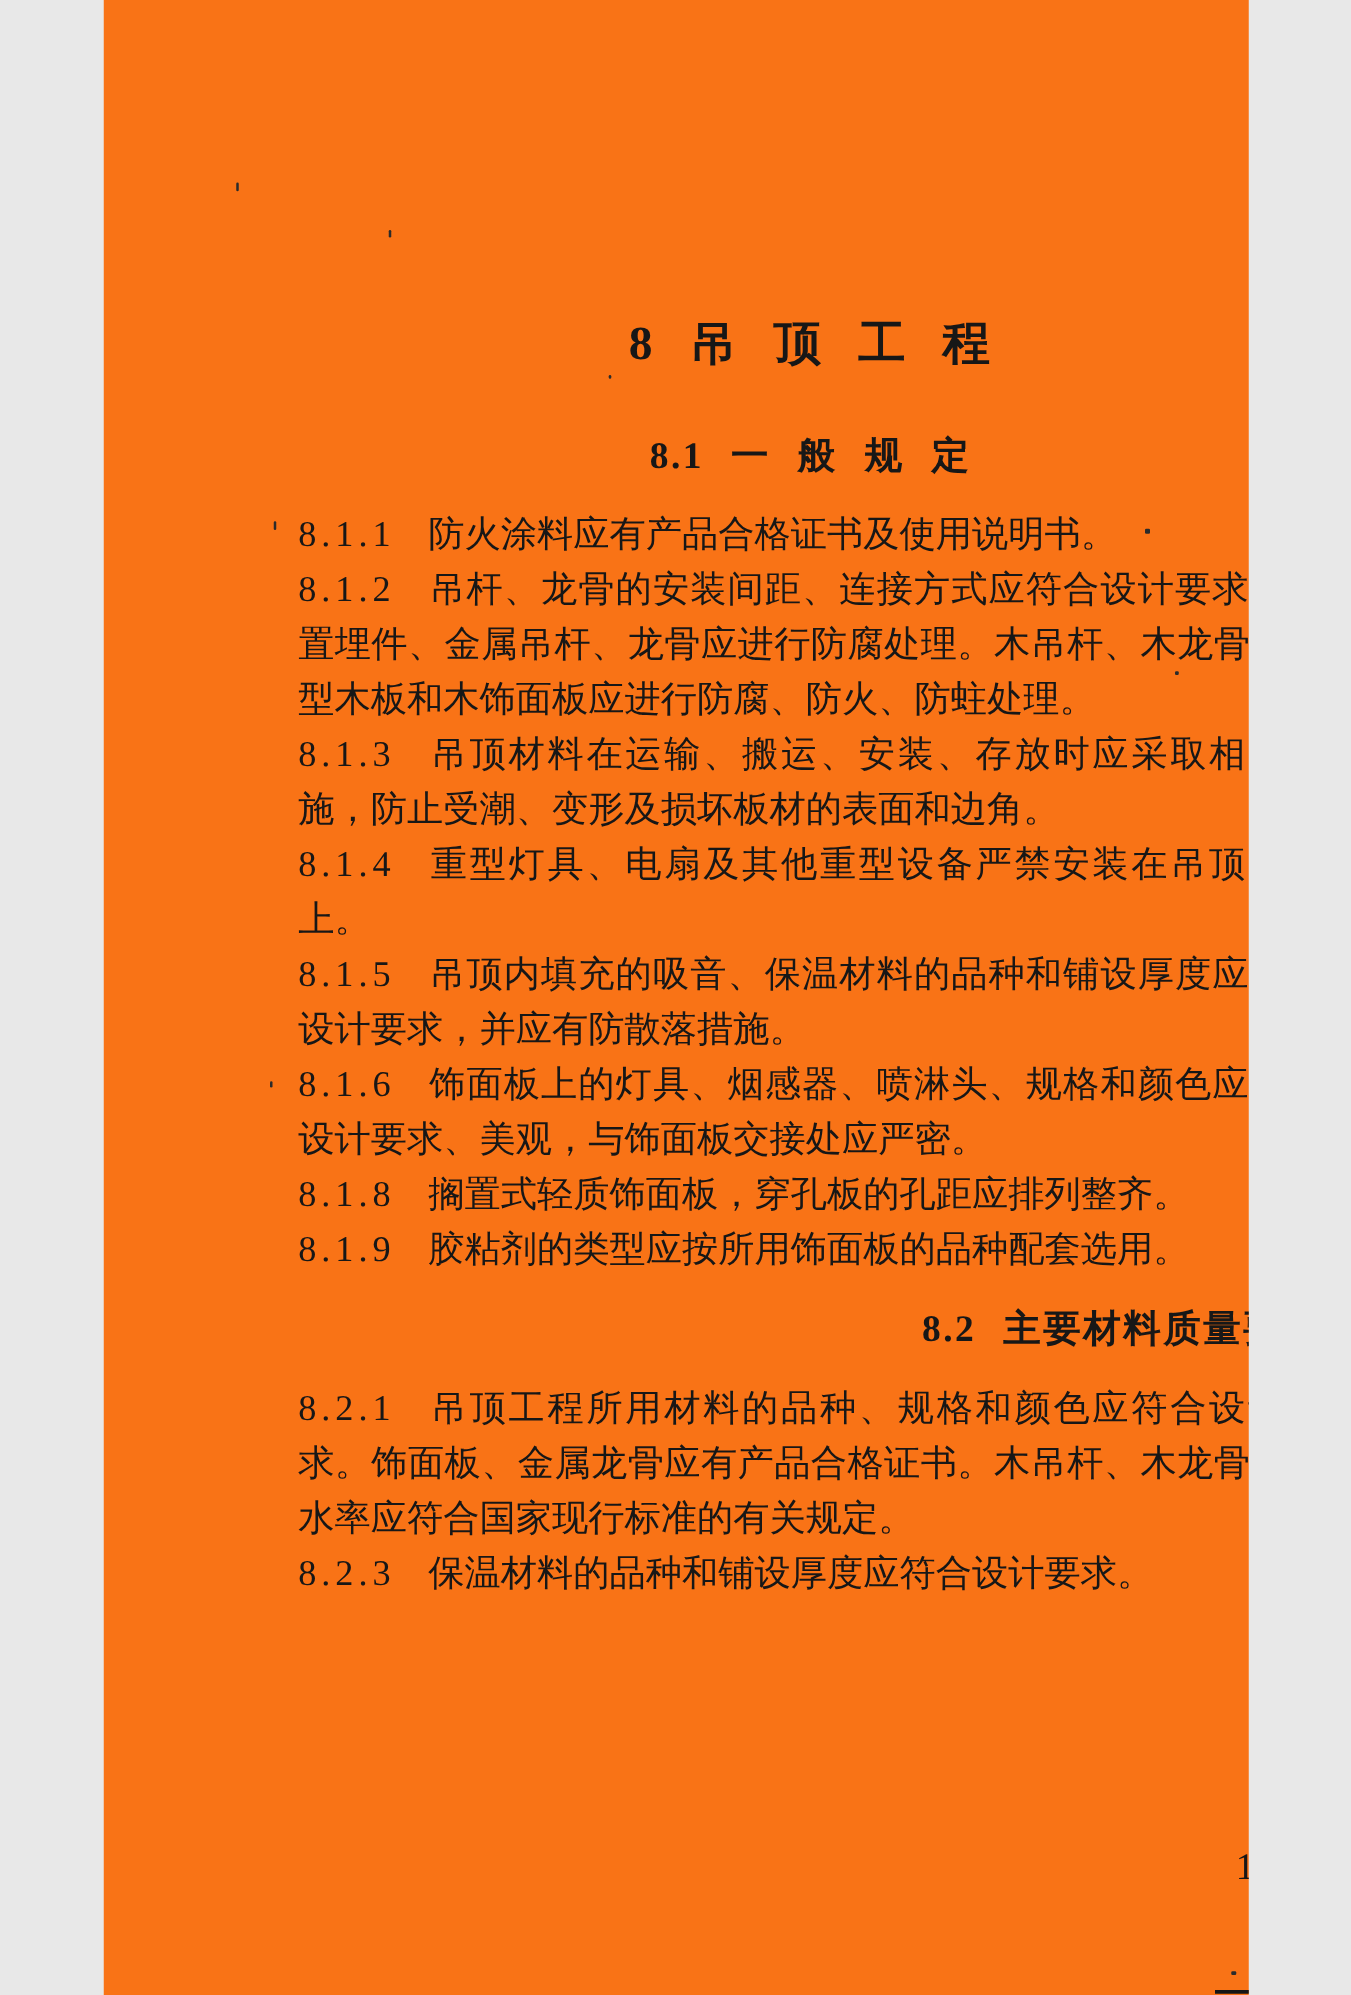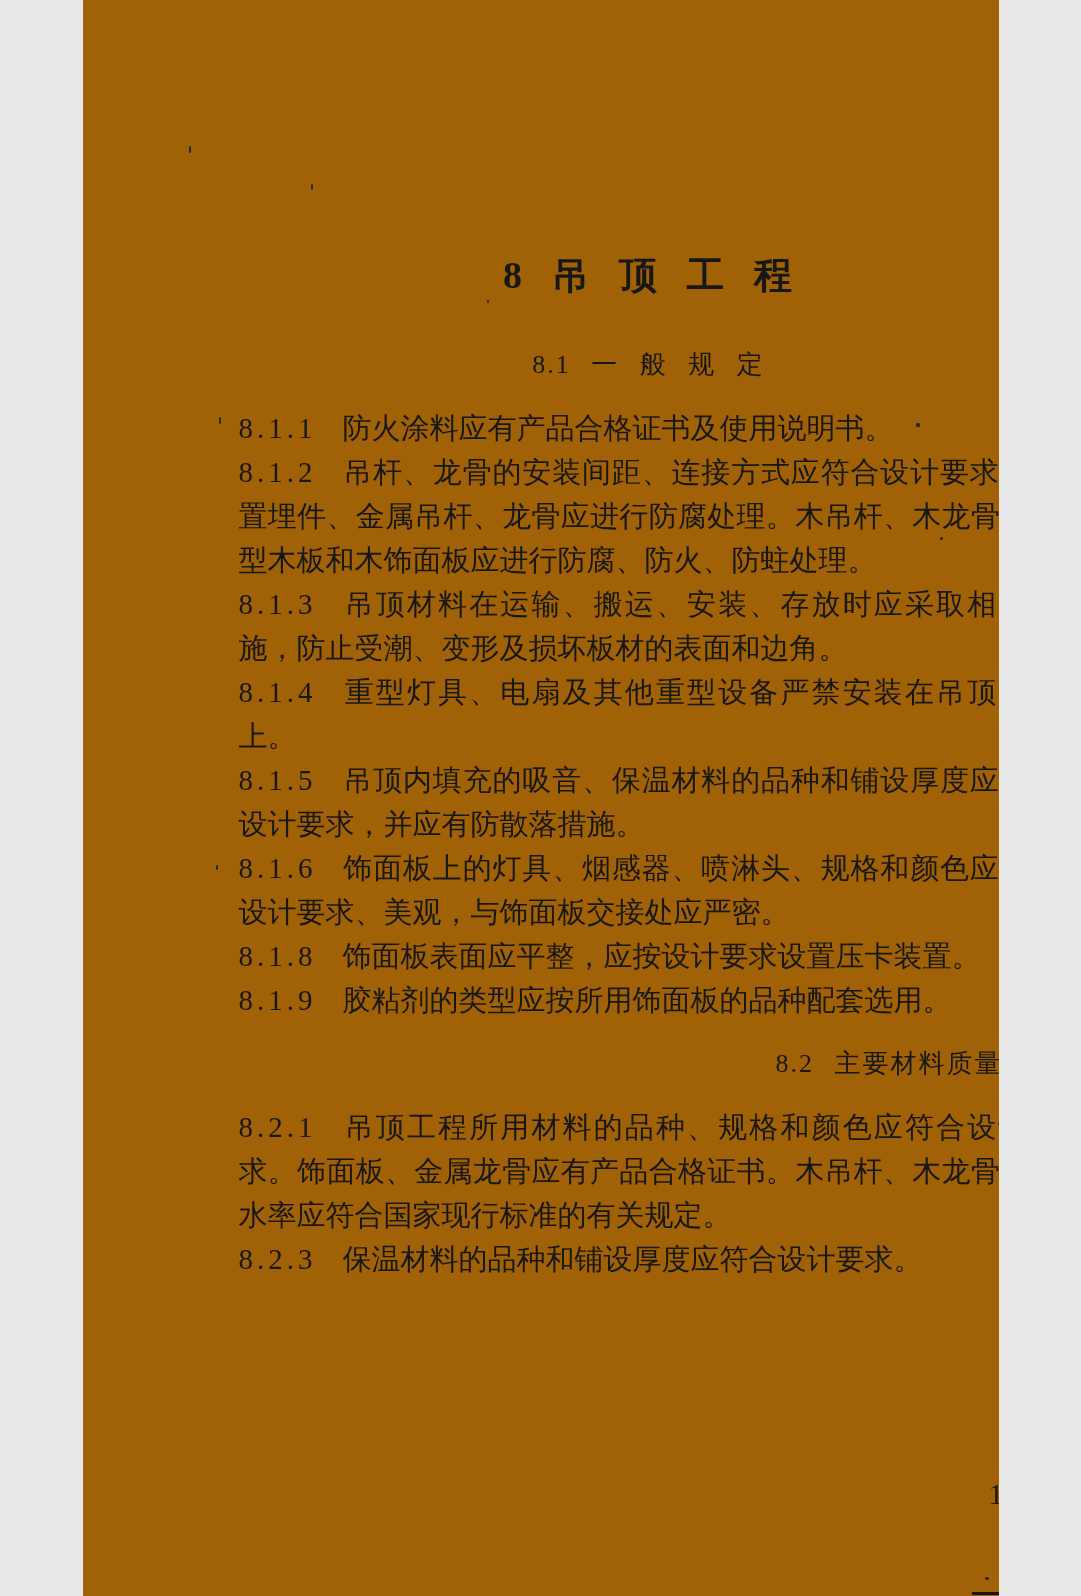--- a/index.html
+++ b/index.html
@@ -1,35 +1,35 @@
 <!DOCTYPE html>
 <html lang="zh"><head>
 <meta charset="utf-8">
 <style>
   html,body{margin:0;padding:0;background:#e8e8e8;}
   .page{
     position:relative;
     width:916px;height:1596px;
     margin:0 auto;
-    background:#a16207;
+    background:#f97316;
     color:#171717;
     font-family:"Liberation Serif","DejaVu Serif",serif;
     overflow:hidden;
   }
   .content{
     position:absolute;left:156px;top:0;width:820px;
   }
   .chapter-title{
     margin:0;padding-top:254px;
     font-size:38px;line-height:42px;font-weight:700;
     text-align:center;word-spacing:16px;letter-spacing:2px;
   }
   .section-heading{
     margin:52px 0 0 0;
-    font-size:26px;line-height:34px;font-weight:400;
+    font-size:30px;line-height:34px;font-weight:700;
     text-align:center;word-spacing:12px;letter-spacing:2px;
   }
   .section-heading.sec2{margin-top:25px;text-align:right;}
   .clause-group{margin-top:24px;}
   p.clause{
     margin:0;
     font-size:29px;line-height:44px;
     text-align:justify;
   }
   .num{
@@ -67,21 +67,21 @@
 
     <h2 class="section-heading">8.1 一 般 规 定</h2>
 
     <div class="clause-group">
       <p class="clause"><b class="num">8.1.1</b><span>防火涂料应有产品合格证书及使用说明书。</span></p>
       <p class="clause"><b class="num">8.1.2</b><span>吊杆、龙骨的安装间距、连接方式应符合设计要求。后置埋件、金属吊杆、龙骨应进行防腐处理。木吊杆、木龙骨、造型木板和木饰面板应进行防腐、防火、防蛀处理。</span></p>
       <p class="clause"><b class="num">8.1.3</b><span>吊顶材料在运输、搬运、安装、存放时应采取相应措施，防止受潮、变形及损坏板材的表面和边角。</span></p>
       <p class="clause"><b class="num">8.1.4</b><span>重型灯具、电扇及其他重型设备严禁安装在吊顶龙骨上。</span></p>
       <p class="clause"><b class="num">8.1.5</b><span>吊顶内填充的吸音、保温材料的品种和铺设厚度应符合设计要求，并应有防散落措施。</span></p>
       <p class="clause"><b class="num">8.1.6</b><span>饰面板上的灯具、烟感器、喷淋头、规格和颜色应符合设计要求、美观，与饰面板交接处应严密。</span></p>
-      <p class="clause"><b class="num">8.1.8</b><span>饰面板表面应平整，应按设计要求设置压卡装置。</span></p>
+      <p class="clause"><b class="num">8.1.8</b><span>搁置式轻质饰面板，穿孔板的孔距应排列整齐。</span></p>
       <p class="clause"><b class="num">8.1.9</b><span>胶粘剂的类型应按所用饰面板的品种配套选用。</span></p>
     </div>
 
     <h2 class="section-heading sec2">8.2 主要材料质量要求</h2>
 
     <div class="clause-group">
       <p class="clause"><b class="num">8.2.1</b><span>吊顶工程所用材料的品种、规格和颜色应符合设计要求。饰面板、金属龙骨应有产品合格证书。木吊杆、木龙骨的含水率应符合国家现行标准的有关规定。</span></p>
       <p class="clause"><b class="num">8.2.3</b><span>保温材料的品种和铺设厚度应符合设计要求。</span></p>
     </div>
 

